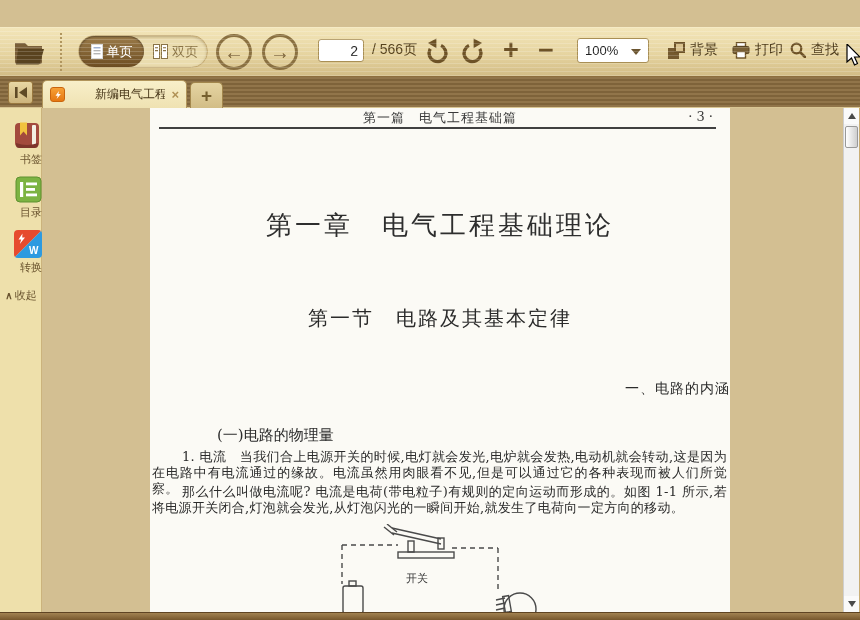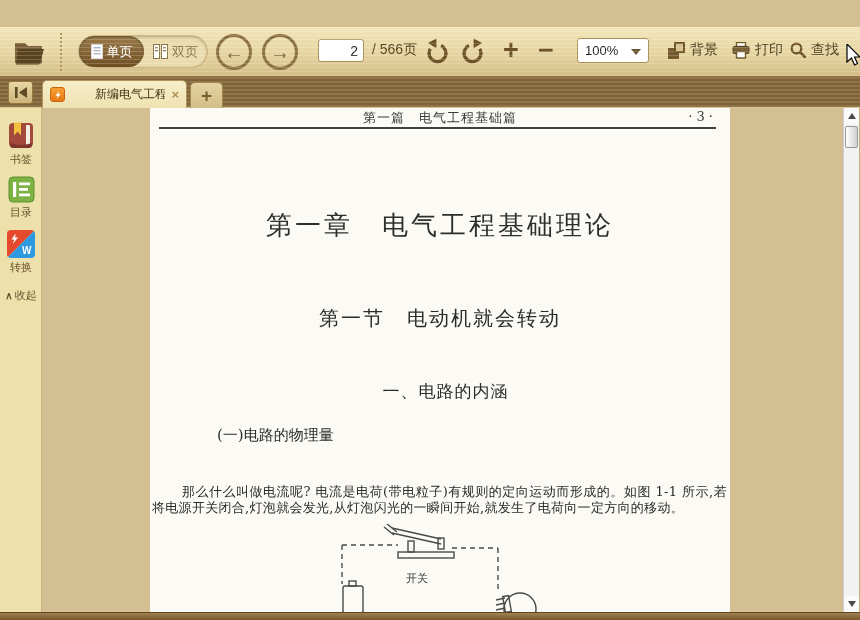--- a/index.html
+++ b/index.html
@@ -77,38 +77,38 @@
   .tab-label { font-size:12px; color:#463517; white-space:nowrap; overflow:hidden;margin-left:24px; }
   .tab-close { margin-left:auto; font-size:13px; font-weight:bold; color:#b09155; }
   .newtab-btn { position:absolute; left:190px; top:5px; width:33px; height:26px;
     border-radius:5px 5px 0 0; background:linear-gradient(180deg,#e5d4a2,#d2bd86);
     border:1px solid #a3874d; border-bottom:none; display:flex; align-items:center; justify-content:center;
     font-size:19px; color:#77602f; font-weight:bold; }
 
   
   .sidebar { position:absolute; left:0; top:108px; width:42px; height:504px;
     background:#eee0ab; border-right:1px solid #cbb37c; }
-  .side-item { position:absolute; left:0; width:42px; display:flex; flex-direction:column; align-items:center; gap:2px; }
+  .side-item { position:absolute; left:0; width:42px; display:flex; flex-direction:column; align-items:flex-end; gap:2px; }
   .side-label { font-size:11px; color:#6b5530; }
   .icon-book { width:30px; height:30px; }
   .icon-toc { width:27px; height:27px; }
   .icon-conv { width:28px; height:28px; border-radius:4px; overflow:hidden; position:relative; }
   .side-collapse { position:absolute; left:0; top:180px; width:42px; display:flex; align-items:center; justify-content:center; gap:2px;
     font-size:11px; color:#6b5530; }
   .collapse-caret { font-size:10px; font-weight:bold; }
 
   .viewer { position:absolute; left:43px; top:108px; width:800px; height:504px; background:#d3bf92; }
   .page { position:absolute; left:150px; top:108px; width:580px; height:504px; background:#fbfaf5;
     overflow:hidden; font-family:"DejaVu Serif", serif; color:#2b2b2b; }
   .pg-head { position:absolute; left:0; top:1px; width:100%; text-align:center; font-size:13px; letter-spacing:1px; color:#3a3a3a; }
   .pg-num { position:absolute; right:17px; top:1px; font-size:13px; color:#3a3a3a; }
   .pg-rule { position:absolute; left:9px; right:14px; top:19px; border-top:2px solid #404040; }
   .chapter { position:absolute; left:0; top:100px; width:100%; text-align:center; font-size:26px; letter-spacing:3px; color:#2e2e2e; }
   .section { position:absolute; left:0; top:197px; width:100%; text-align:center; font-size:20px; letter-spacing:2px; }
-  .subsect { position:absolute; left:0; top:272px; width:100%; text-align:center; font-size:17px; letter-spacing:1px;padding-left:11px; }
+  .subsect { position:absolute; left:0; top:272px; width:100%; text-align:right; font-size:14px; letter-spacing:1px;padding-left:11px; }
   .para-head { position:absolute; left:19px; top:318px; font-size:15px;margin-left:48px; }
   .para { position:absolute; left:2px; right:3px; font-size:13px; line-height:16px; text-align:justify; text-indent:30px; letter-spacing:.3px; }
   .p1 { top:341px; } .p2 { top:376px; }
   .figure { position:absolute; left:170px; top:416px; width:265px; height:90px; }
   .fig-label { position:absolute; left:86px; top:47px; width:56px; font-size:11px; color:#3a3a3a; }
 
   .scrollbar { position:absolute; left:843px; top:108px; width:16px; height:504px; background:#f2f2f2; border-left:1px solid #cfcfcf; }
   .sb-btn { position:absolute; left:0; width:16px; height:16px; display:flex; align-items:center; justify-content:center; background:#fafafa; }
   .sb-up { top:0; } .sb-down { bottom:0; }
   .tri-up { width:0; height:0; border-left:4px solid transparent; border-right:4px solid transparent; border-bottom:6px solid #4a4a4a; }
@@ -268,23 +268,24 @@
       <span>收起</span>
     </div>
   </div>
 
   <div class="viewer"></div>
   <div class="page">
     <div class="pg-head">第一篇　电气工程基础篇</div>
     <div class="pg-num">· 3 ·</div>
     <div class="pg-rule"></div>
     <div class="chapter">第一章　电气工程基础理论</div>
-    <div class="section">第一节　电动机就会转动</div>
+    <div class="section">第一节　电路及其基本定律</div>
     <div class="subsect">一、电路的内涵</div>
     <div class="para-head">(一)电路的物理量</div>
+    <div class="para p1">1. 电流　当我们合上电源开关的时候,电灯就会发光,电炉就会发热,电动机就会转动,这是因为在电路中有电流通过的缘故。电流虽然用肉眼看不见,但是可以通过它的各种表现而被人们所觉察。</div>
     <div class="para p2">那么什么叫做电流呢? 电流是电荷(带电粒子)有规则的定向运动而形成的。如图 1-1 所示,若将电源开关闭合,灯泡就会发光,从灯泡闪光的一瞬间开始,就发生了电荷向一定方向的移动。</div>
     <div class="figure">
       <svg width="265" height="90" viewBox="0 0 265 90">
         <g stroke="#4a4a4a" stroke-width="1.4" fill="none">
 
           <path d="M22 21 H78" stroke-dasharray="5 4"></path>
           <path d="M22 21 V60" stroke-dasharray="5 4"></path>
           <path d="M132 24 H178" stroke-dasharray="5 4"></path>
           <path d="M178 24 V68" stroke-dasharray="5 4"></path>
 

